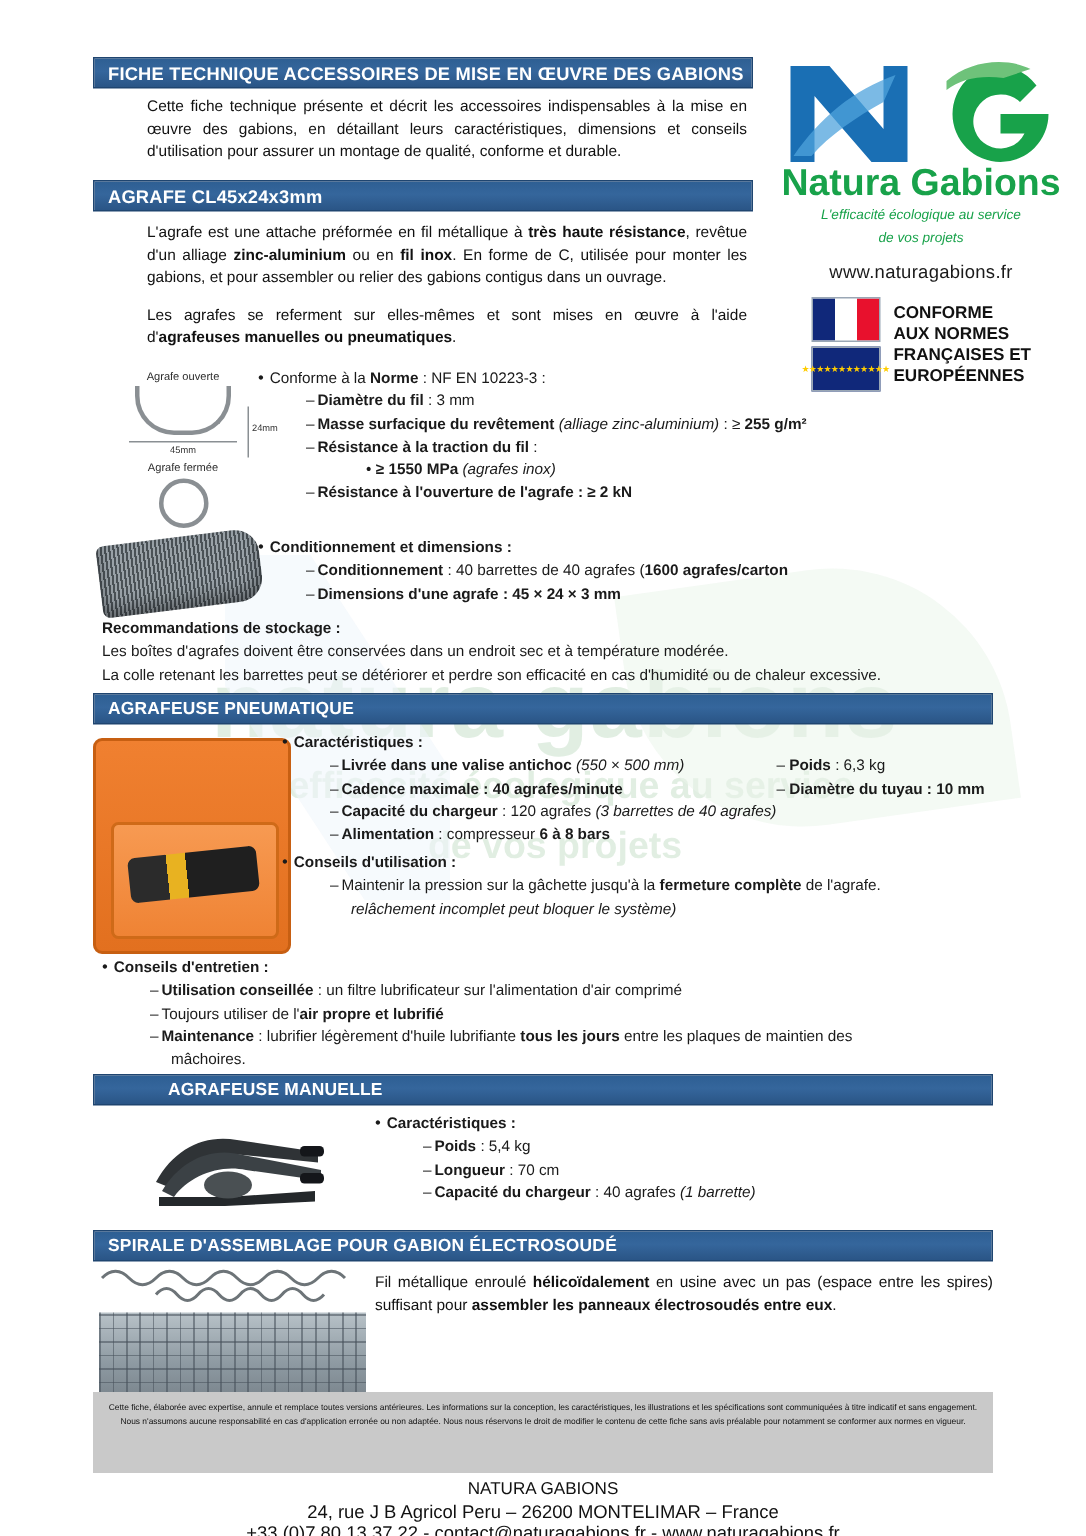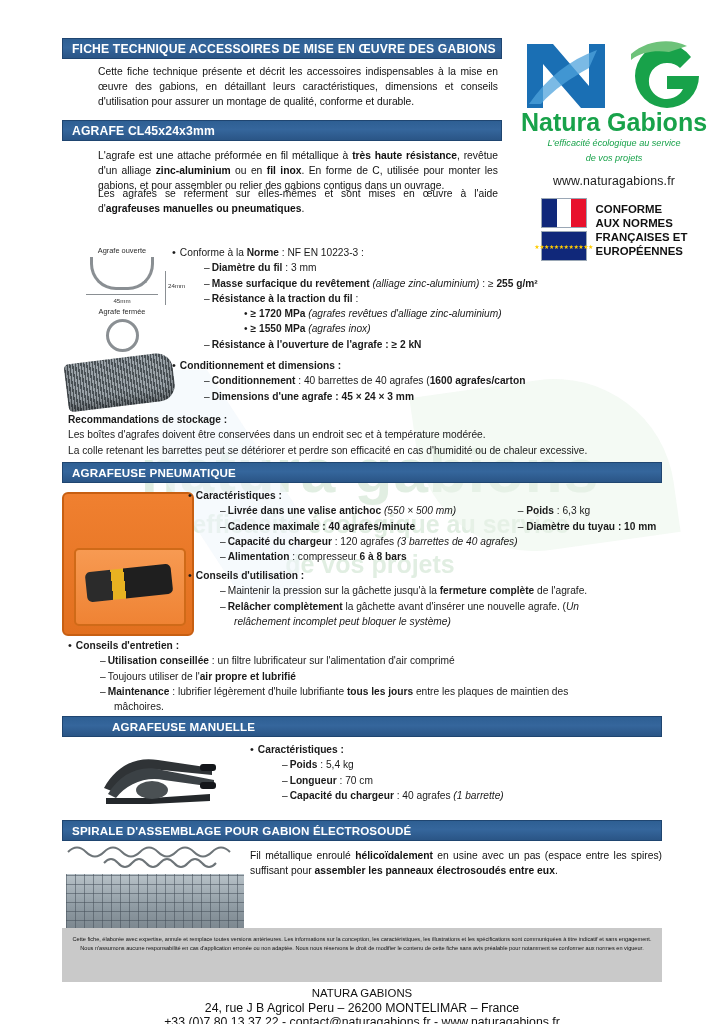--- a/index.html
+++ b/index.html
@@ -283,21 +283,21 @@
   <div class="para" style="left:98px; top:64px; width:400px;">Cette fiche technique présente et décrit les accessoires indispensables à la mise en œuvre des gabions, en détaillant leurs caractéristiques, dimensions et conseils d'utilisation pour assurer un montage de qualité, conforme et durable.</div>
 
   <div class="sectionbar" style="left:62px; top:120px; width:440px;">
     <span>AGRAFE CL45x24x3mm</span>
   </div>
 
   <div class="para" style="left:98px; top:148px; width:400px;">
     <span>L'agrafe est une attache préformée en fil métallique à </span><b>très haute résistance</b><span>, revêtue d'un alliage </span><b>zinc-aluminium</b><span> ou en </span><b>fil inox</b><span>. En forme de C, utilisée pour monter les gabions, et pour assembler ou relier des gabions contigus dans un ouvrage.</span>
   </div>
 
-  <div class="para" style="left:98px; top:186px; width:400px;">
+  <div class="para" style="left:98px; top:203px; width:400px;">
     <span>Les agrafes se referment sur elles-mêmes et sont mises en œuvre à l'aide d'</span><b>agrafeuses manuelles ou pneumatiques</b><span>.</span>
   </div>
 
   <div class="img-agrafe">
     <div class="cap">Agrafe ouverte</div>
     <div style="position:relative;">
       <div class="agrafe-c"></div>
       <div class="dim-h"></div>
       <div class="dim-w"></div>
     </div>
@@ -305,21 +305,20 @@
     <div class="agrafe-o"></div>
   </div>
 
   <div class="img-barrette"></div>
 
   <div class="lvl1" style="left:172px; top:245px;">
     <div class="row b1"><span>Conforme à la </span><b>Norme</b><span> : NF EN 10223-3 :</span></div>
     <div class="row b2"><b>Diamètre du fil</b><span> : 3 mm</span></div>
     <div class="row b2"><b>Masse surfacique du revêtement</b><i> (alliage zinc-aluminium)</i><span> : ≥ </span><b>255 g/m²</b></div>
     <div class="row b2"><b>Résistance à la traction du fil</b><span> :</span></div>
-    <div class="row b3"><b>≥ 1720 MPa</b><i> (agrafes revêtues d'alliage zinc-aluminium)</i></div>
     <div class="row b3"><b>≥ 1550 MPa</b><i> (agrafes inox)</i></div>
     <div class="row b2"><b>Résistance à l'ouverture de l'agrafe</b><b> : ≥ 2 kN</b></div>
   </div>
 
   <div class="lvl1" style="left:172px; top:358px;">
     <div class="row b1"><b>Conditionnement et dimensions :</b></div>
     <div class="row b2"><b>Conditionnement</b><span> : 40 barrettes de 40 agrafes (</span><b>1600 agrafes/carton</b></div>
     <div class="row b2"><b>Dimensions d'une agrafe</b><b> : 45 × 24 × 3 mm</b></div>
   </div>
 
@@ -345,21 +344,20 @@
       <span style="display:inline-block; width:290px;"><b>Cadence maximale : 40 agrafes/minute</b></span>
       <span>– <b>Diamètre du tuyau : 10 mm</b></span>
     </div>
     <div class="row b2"><b>Capacité du chargeur</b><span> : 120 agrafes</span><i> (3 barrettes de 40 agrafes)</i></div>
     <div class="row b2"><b>Alimentation</b><span> : compresseur </span><b>6 à 8 bars</b></div>
   </div>
 
   <div class="lvl1" style="left:188px; top:568px; width:470px;">
     <div class="row b1"><b>Conseils d'utilisation :</b></div>
     <div class="row b2"><span>Maintenir la pression sur la gâchette jusqu'à la </span><b>fermeture complète</b><span> de l'agrafe.</span></div>
-    <div class="row b2"><b>Relâcher complètement</b><span> la gâchette avant d'insérer une nouvelle agrafe. (</span><i>Un</i></div>
     <div class="row" style="padding-left:46px;"><i>relâchement incomplet peut bloquer le système)</i></div>
   </div>
 
   <div class="lvl1" style="left:68px; top:638px; width:600px;">
     <div class="row b1"><b>Conseils d'entretien :</b></div>
     <div class="row b2"><b>Utilisation conseillée</b><span> : un filtre lubrificateur sur l'alimentation d'air comprimé</span></div>
     <div class="row b2"><span>Toujours utiliser de l'</span><b>air propre et lubrifié</b></div>
     <div class="row b2"><b>Maintenance</b><span> : lubrifier légèrement d'huile lubrifiante </span><b>tous les jours</b><span> entre les plaques de maintien des</span></div>
     <div class="row" style="padding-left:46px;">mâchoires.</div>
   </div>

